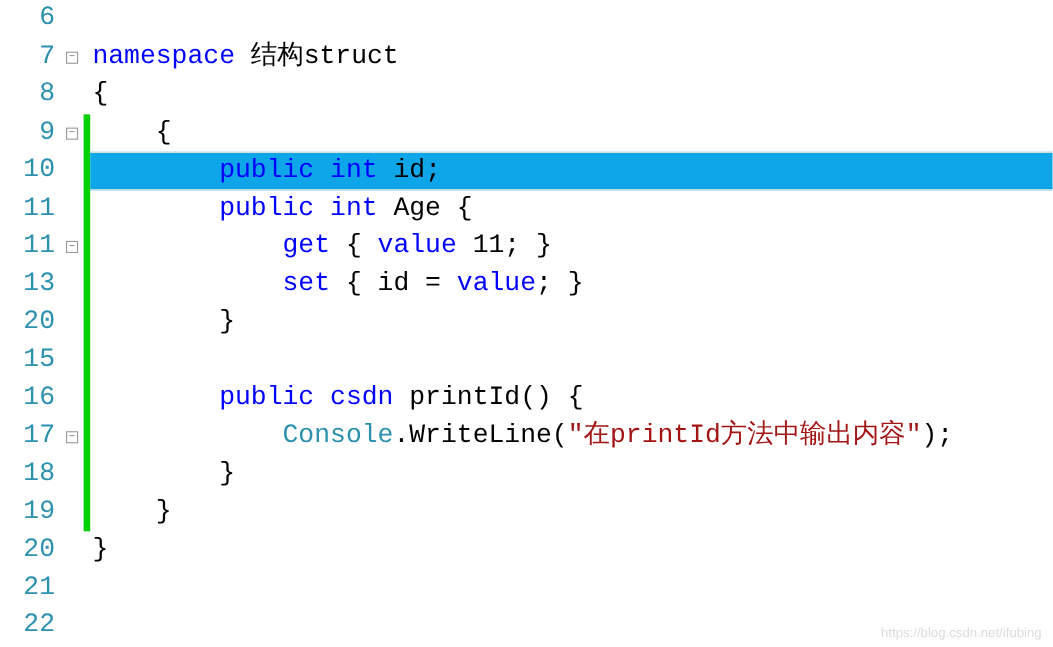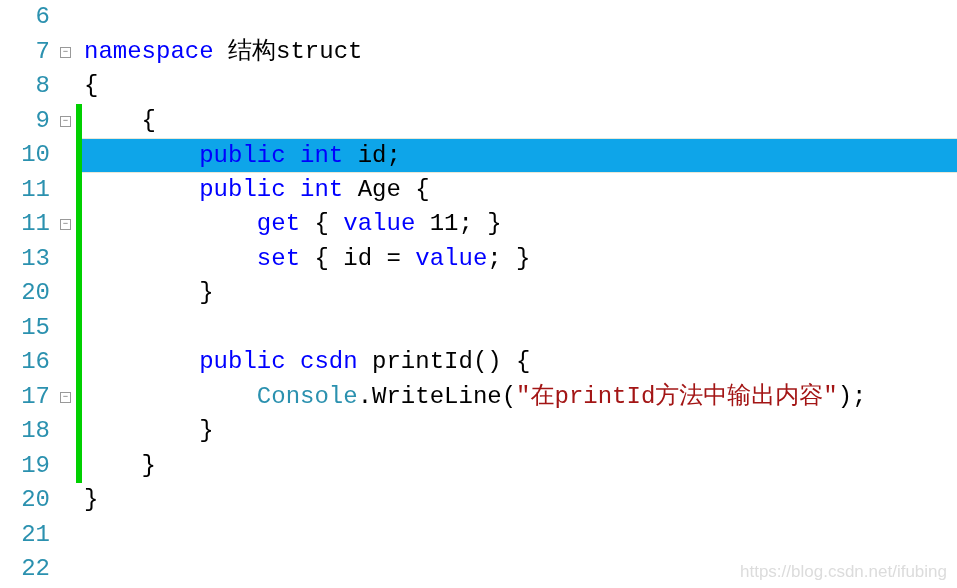--- a/index.html
+++ b/index.html
@@ -77,21 +77,21 @@
       border-bottom: 1px solid #e8e8d8;
     }
     .kw { color: #0000ff; }
     .type { color: #2b91af; }
     .str { color: #a31515; }
     .plain { color: #000000; }
     .watermark {
       position: absolute;
       bottom: 6px;
       right: 10px;
-      font-size: 17px;
+      font-size: 12px;
       color: #dcdcdc;
       font-family: Arial, sans-serif;
     }
   </style>
 </head>
 <body>
 
 <div class="editor">
   <div class="gutter" id="gutter">
       <div class="gutter-line">6</div>

